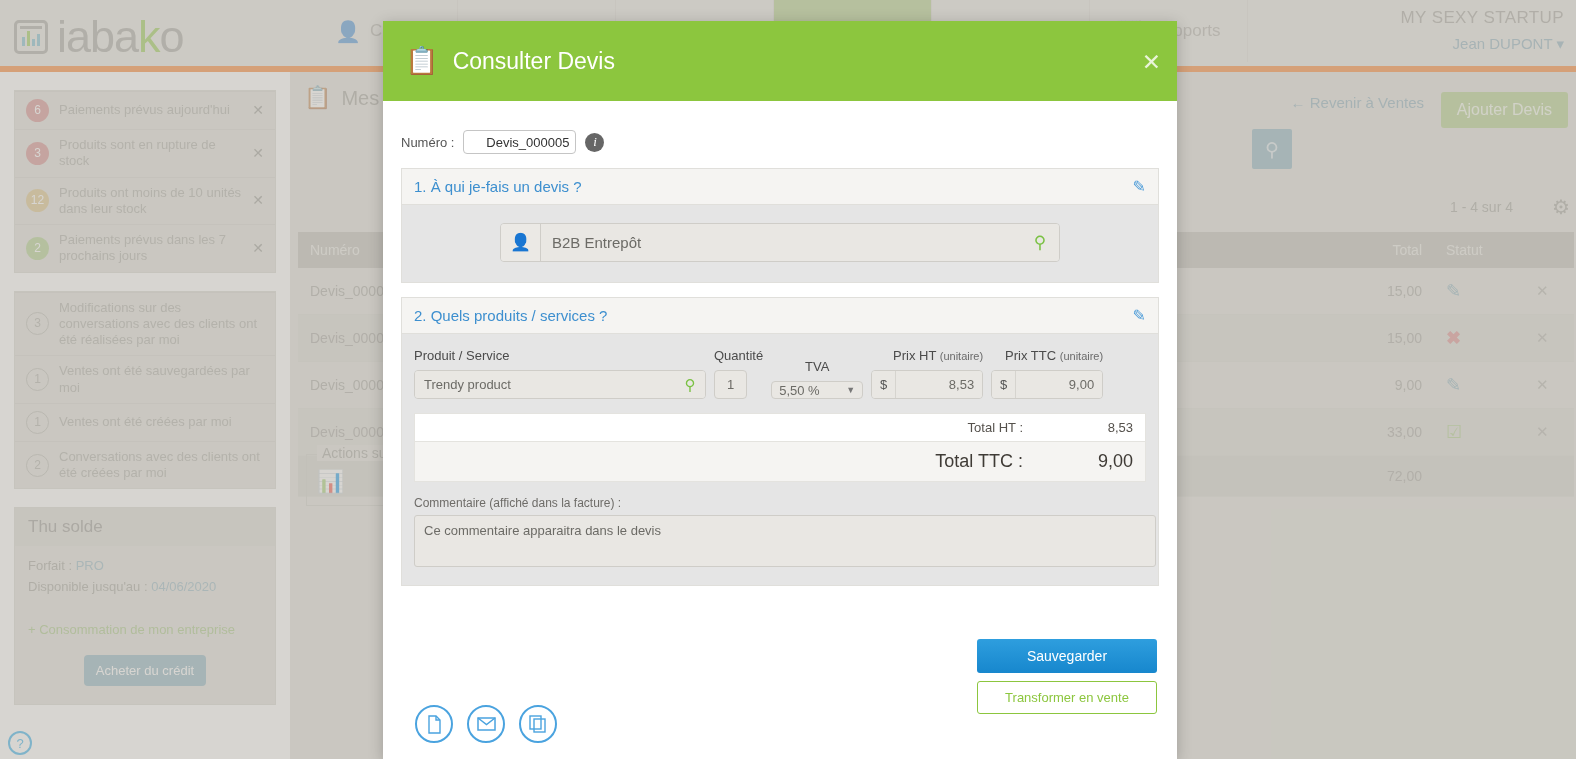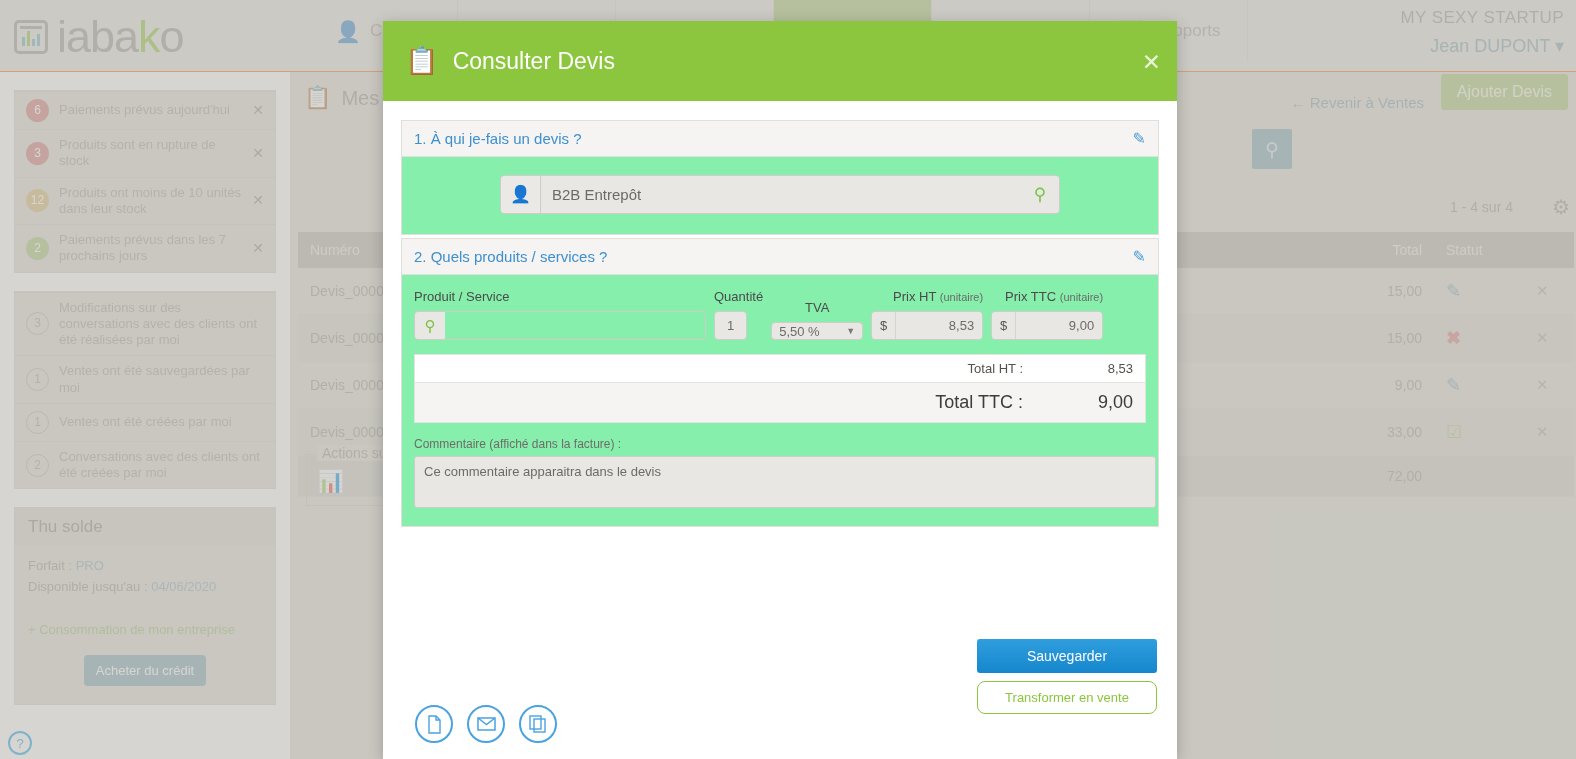--- a/index.html
+++ b/index.html
@@ -19,21 +19,21 @@
     position: absolute; inset: 0;
     background: rgba(190,188,180,0.62);
     z-index: 40;
     pointer-events: none;
   }
 
   
   .top-header {
     position: absolute; top: 0; left: 0; right: 0; height: 72px;
     background: #e3e2dc;
-    border-bottom: 1px solid #f97316;
+    border-bottom: 6px solid #f97316;
   }
   .logo {
     position: absolute; left: 14px; top: 14px;
     display: flex; align-items: center; gap: 9px;
   }
   .logo-mark {
     width: 34px; height: 34px;
     border: 3px solid #9b9b95; border-radius: 5px;
     display: flex; align-items: flex-end; justify-content: center;
     gap: 2px; padding-bottom: 5px;
@@ -65,21 +65,21 @@
     color: #a8a7a0; font-size: 17px;
     border-right: 1px solid #d7d6cf;
   }
   .nav-tab.active { background: #a9c97a; color: #e9f3da; }
   .nav-ico { font-size: 21px; line-height: 1; opacity: .85; }
 
   .account-box {
     position: absolute; right: 12px; top: 8px; text-align: right;
   }
   .company-name { font-size: 17px; color: #9b9a93; letter-spacing: .4px; }
-  .user-name { font-size: 18px; color: #80a5b5; margin-top: 7px; }
+  .user-name { font-size: 15px; color: #80a5b5; margin-top: 7px; }
 
   
   .sidebar { position: absolute; left: 0; top: 72px; width: 290px; bottom: 0; }
   .panel {
     margin: 18px 14px 0 14px;
     border: 1px solid #d3d2cb;
     background: #dcdbd4;
   }
   .panel-head {
     padding: 9px 13px; font-size: 17px; color: #8d8c86;
@@ -119,21 +119,21 @@
   .page-title-row {
     display: flex; align-items: center; gap: 10px;
     padding: 13px 0 0 14px; color: #98978f; font-size: 20px;
   }
   .page-title-ico { font-size: 22px; }
   .back-link {
     position: absolute; right: 152px; top: 22px;
     color: #7fa3b3; font-size: 15px;
   }
   .add-btn {
-    position: absolute; right: 8px; top: 2px;
+    position: absolute; right: 8px; top: 20px;
     background: #a9c97a; color: #f0f6e6; font-size: 16px;
     padding: 9px 16px; border-radius: 3px; margin-left: 12px;
   }
   .search-btn {
     position: absolute; left: 962px; top: 57px;
     width: 40px; height: 40px; background: #7fa8b7;
     display: flex; align-items: center; justify-content: center;
     color: #d6e3e9; font-size: 19px; border-radius: 2px;
   }
   .count-label { position: absolute; right: 63px; top: 127px; color: #9a9992; font-size: 14px; }
@@ -217,21 +217,21 @@
     padding: 0 6px; font-family: inherit;
   }
   .info-ico {
     width: 19px; height: 19px; border-radius: 50%; background: #666;
     color: #fff; font-size: 13px; font-style: italic;
     display: flex; align-items: center; justify-content: center;
     font-family: "Liberation Serif", serif;
   }
 
   .section {
-    border: 1px solid #e0dfdb; margin-top: 3px; background: #86efac;
+    border: 1px solid #e0dfdb; margin-top: 14px; background: #e5e5e5;
   }
   .section-head {
     background: #f5f4f2; padding: 8px 12px;
     display: flex; align-items: center; justify-content: space-between;
     border-bottom: 1px solid #e0dfdb;
   }
   .section-title { color: #3d8fcf; font-size: 15px; }
   .pencil-ico { color: #4a9ad8; font-size: 16px; }
   .section-body { padding: 14px 12px; }
 
@@ -320,21 +320,21 @@
   }
   .cta-col { position: absolute; right: 20px; top: 6px; width: 180px; }
   .btn-save {
     display: block; width: 100%; padding: 9px 0; text-align: center;
     background: linear-gradient(#2e9ede,#1787cd); color: #fff;
     font-size: 14px; border-radius: 3px;
   }
   .btn-transform {
     display: block; width: 100%; padding: 8px 0; text-align: center;
     border: 1px solid #8cc63e; color: #8cc63e; font-size: 13px;
-    border-radius: 8px; margin-top: 8px; background: #fff;
+    border-radius: 3px; margin-top: 8px; background: #fff;
   }
   .btn-cancel {
     display: block; width: 100%; padding: 8px 0; text-align: center;
     border: 1px solid #ef4c4c; color: #ef4c4c; font-size: 13px;
     border-radius: 3px; margin-top: 8px; background: #fff;
   }
   svg { display: block; }
 </style>
 </head>
 <body>
@@ -521,20 +521,25 @@
 <div class="modal">
   <div class="modal-header">
     <span class="modal-header-ico">📋</span>
     <span class="modal-title">Consulter Devis</span>
     <span class="modal-close">✕</span>
   </div>
 
   <div class="modal-body">
 
     <div class="top-row">
+      <div class="numero-group">
+        <span class="numero-label">Numéro :</span>
+        <input class="numero-input" value="Devis_000005" style="">
+        <span class="info-ico">i</span>
+      </div>
     </div>
 
     <div class="section">
       <div class="section-head">
         <span class="section-title">1. À qui je-fais un devis ?</span>
         <span class="pencil-ico">✎</span>
       </div>
       <div class="section-body">
         <div class="client-field">
           <div class="client-ico-box">👤</div>
@@ -548,20 +553,21 @@
       <div class="section-head">
         <span class="section-title">2. Quels produits / services ?</span>
         <span class="pencil-ico">✎</span>
       </div>
       <div class="section-body">
 
         <div class="prod-grid">
           <div>
             <span class="col-label">Produit / Service</span>
             <div class="prod-name-wrap">
+              <input class="prod-name-input" value="Trendy product" style="">
               <div class="prod-name-search">⚲</div>
             </div>
           </div>
 
           <div>
             <span class="col-label head-center">Quantité</span>
             <input class="qty-input" value="1" style="">
           </div>
 
           <div>

